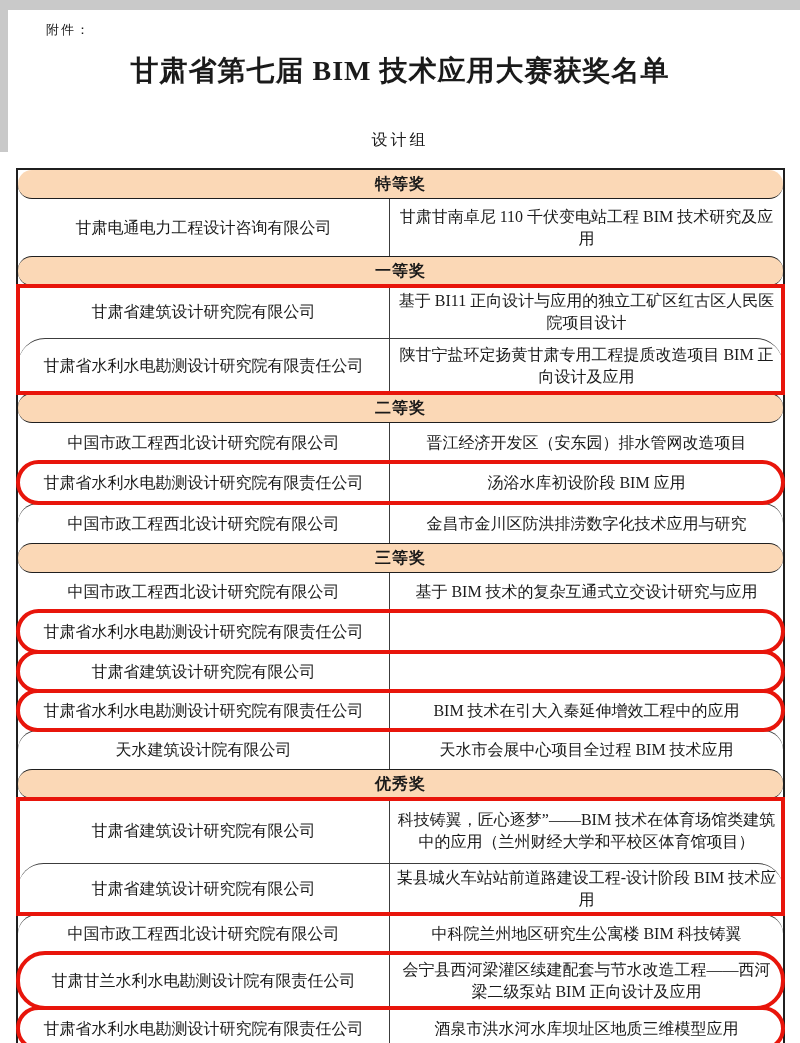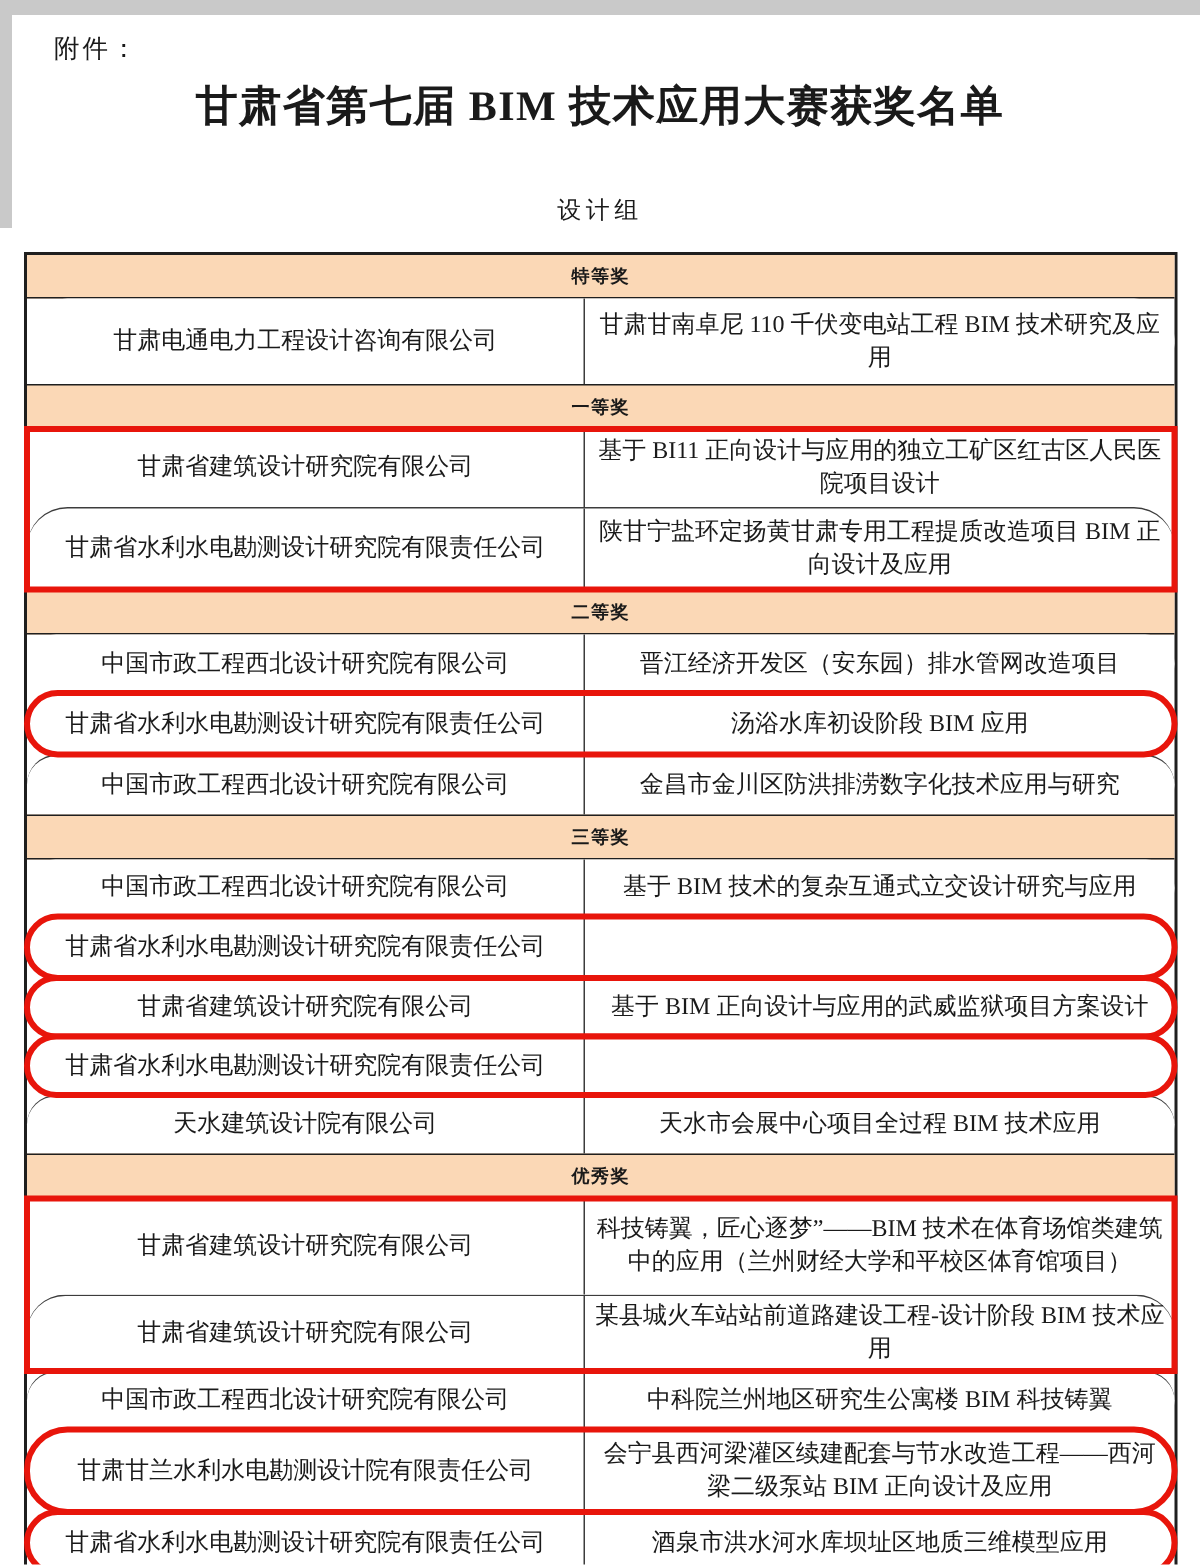--- a/index.html
+++ b/index.html
@@ -13,39 +13,39 @@
   }
   :root {
     --band-bg: #FBD8B6;
     --red: #E8150B;
     --grid: #3C3C3C;
     --scan: #C9C9C9;
   }
   .scan-top { position: absolute; top: 0; left: 0; width: 800px; height: 10px; background: var(--scan); }
   .scan-left { position: absolute; top: 0; left: 0; width: 8px; height: 152px; background: var(--scan); }
 
-  .attachment { position: absolute; top: 21px; left: 36px; font-size: 17px; letter-spacing: 2px; }
+  .attachment { position: absolute; top: 21px; left: 46px; font-size: 13px; letter-spacing: 2px; }
   .doc-title  { position: absolute; top: 52px; left: 0; width: 100%; text-align: center;
                 font-size: 28px; font-weight: bold; letter-spacing: 1px; }
   .group-title{ position: absolute; top: 130px; left: 0; width: 100%; text-align: center;
                 font-size: 16px; font-weight: normal; letter-spacing: 3px; }
 
   .awards-table {
     position: absolute; top: 168px; left: 16px; width: 769px;
     border: 2px solid #1f1f1f;
     box-sizing: border-box;
     background: #fff;
   }
   .band {
     background: var(--band-bg);
     border-top: 1px solid #1f1f1f;
     border-bottom: 1px solid #1f1f1f;
     height: 28px;
     display: flex; align-items: center; justify-content: center;
-    font-weight: bold; font-size: 12px; letter-spacing: 1px;
+    font-weight: bold; font-size: 16px; letter-spacing: 1px; border-radius: 14px;
   }
   .awards-table > :first-child { border-top: none; }
   .row { display: flex; border-top: 1px solid var(--grid); background: #fff; border-radius: 27px; }
   .band + .row, .band + .hl-group > .row:first-child { border-top: none; }
   .cell {
     display: flex; align-items: center; justify-content: center;
     text-align: center; font-size: 16px; line-height: 1.35;
     padding: 3px 6px; box-sizing: border-box;
   }
   .org-cell { width: 372px; border-right: 1px solid var(--grid); }
@@ -106,24 +106,24 @@
   <div class="band">三等奖</div>
   <div class="row mh38">
     <div class="cell org-cell">中国市政工程西北设计研究院有限公司</div>
     <div class="cell project-cell">基于 BIM 技术的复杂互通式立交设计研究与应用</div>
   </div>
   <div class="row mh40 hl">
     <div class="cell org-cell">甘肃省水利水电勘测设计研究院有限责任公司</div>
   </div>
   <div class="row mh38 hl">
     <div class="cell org-cell">甘肃省建筑设计研究院有限公司</div>
-    <div class="cell project-cell">基于 BIM 正向设计与应用的武威监狱项目方案设计</div>
   </div>
   <div class="row mh38 hl">
     <div class="cell org-cell">甘肃省水利水电勘测设计研究院有限责任公司</div>
+    <div class="cell project-cell">BIM 技术在引大入秦延伸增效工程中的应用</div>
   </div>
   <div class="row mh38">
     <div class="cell org-cell">天水建筑设计院有限公司</div>
     <div class="cell project-cell">天水市会展中心项目全过程 BIM 技术应用</div>
   </div>
 
   <div class="band">优秀奖</div>
   <div class="hl-group hl">
     <div class="row mh64">
       <div class="cell org-cell">甘肃省建筑设计研究院有限公司</div>

